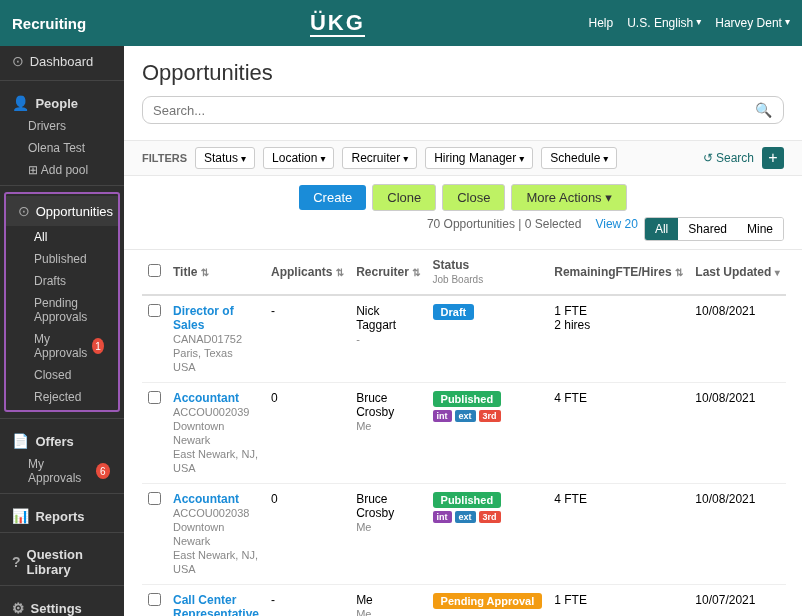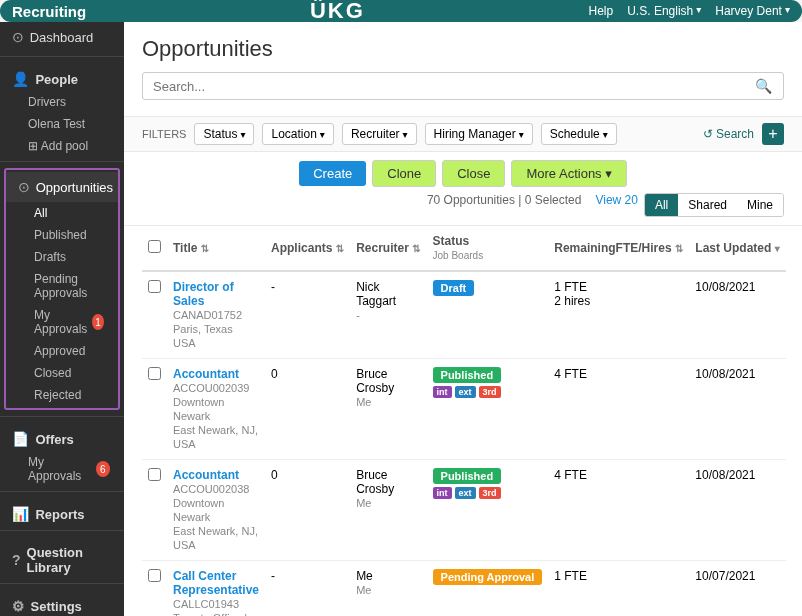--- a/index.html
+++ b/index.html
@@ -4,24 +4,23 @@
   <style>
     * { box-sizing: border-box; margin: 0; padding: 0; }
     body { font-family: Arial, sans-serif; font-size: 13px; background: #f5f5f5; display: flex; flex-direction: column; height: 616px; width: 802px; overflow: hidden; }
 
     
     .top-nav {
       background: #1a6b6b;
       color: white;
       display: flex;
       align-items: center;
-      height: 22px;
+      height: 46px;
       padding: 0 12px;
       flex-shrink: 0;
-      border-radius: 13px;
     }
     .top-nav-brand { font-size: 15px; font-weight: bold; color: white; }
     .top-nav-logo { flex: 1; text-align: center; font-size: 22px; font-weight: bold; letter-spacing: 2px; color: white; }
     .top-nav-logo span { border-bottom: 2px solid white; }
     .top-nav-right { display: flex; align-items: center; gap: 14px; font-size: 12px; }
     .top-nav-right a { color: white; text-decoration: none; cursor: pointer; }
     .top-nav-right .dropdown { display: flex; align-items: flex-start; gap: 3px; cursor: pointer; }
     .caret { font-size: 10px; }
 
     
@@ -86,21 +85,21 @@
 
     
     .page-header { padding: 14px 18px 8px 18px; }
     .page-title { font-size: 22px; font-weight: 300; color: #333; margin-bottom: 10px; }
 
     
     .search-bar {
       display: flex;
       align-items: center;
       border: 1px solid #ccc;
-      border-radius: 3px;
+      border-radius: 9px;
       padding: 5px 10px;
       margin-bottom: 8px;
       background: white;
     }
     .search-input {
       flex: 1;
       border: none;
       outline: none;
       font-size: 13px;
       color: #999;
@@ -111,21 +110,21 @@
     .filters-bar {
       display: flex;
       align-items: center;
       gap: 8px;
       padding: 6px 18px;
       border-top: 1px solid #e8e8e8;
       border-bottom: 1px solid #e8e8e8;
       background: #fafafa;
       flex-shrink: 0;
     }
-    .filters-label { font-size: 11px; font-weight: normal; color: #666; text-transform: uppercase; }
+    .filters-label { font-size: 11px; font-weight: bold; color: #666; text-transform: uppercase; }
     .filter-btn {
       border: 1px solid #ccc;
       background: white;
       border-radius: 3px;
       padding: 3px 8px;
       font-size: 12px;
       cursor: pointer;
       display: flex;
       align-items: center;
       gap: 3px;
@@ -245,21 +244,20 @@
         <span class="sidebar-icon">⊙</span>
         <span>Opportunities</span>
       </div>
       <div class="sidebar-sub active">All</div>
       <div class="sidebar-sub">Published</div>
       <div class="sidebar-sub">Drafts</div>
       <div class="sidebar-sub">Pending Approvals</div>
       <div class="sidebar-sub" style="display:flex;align-items:center;">
         My Approvals <span class="badge">1</span>
       </div>
-      <div class="sidebar-sub">Approved</div>
       <div class="sidebar-sub">Closed</div>
       <div class="sidebar-sub">Rejected</div>
     </div>
 
     <div class="divider"></div>
 
     <div class="sidebar-section-label">
       <span class="sidebar-icon">📄</span>
       <span>Offers</span>
     </div>

